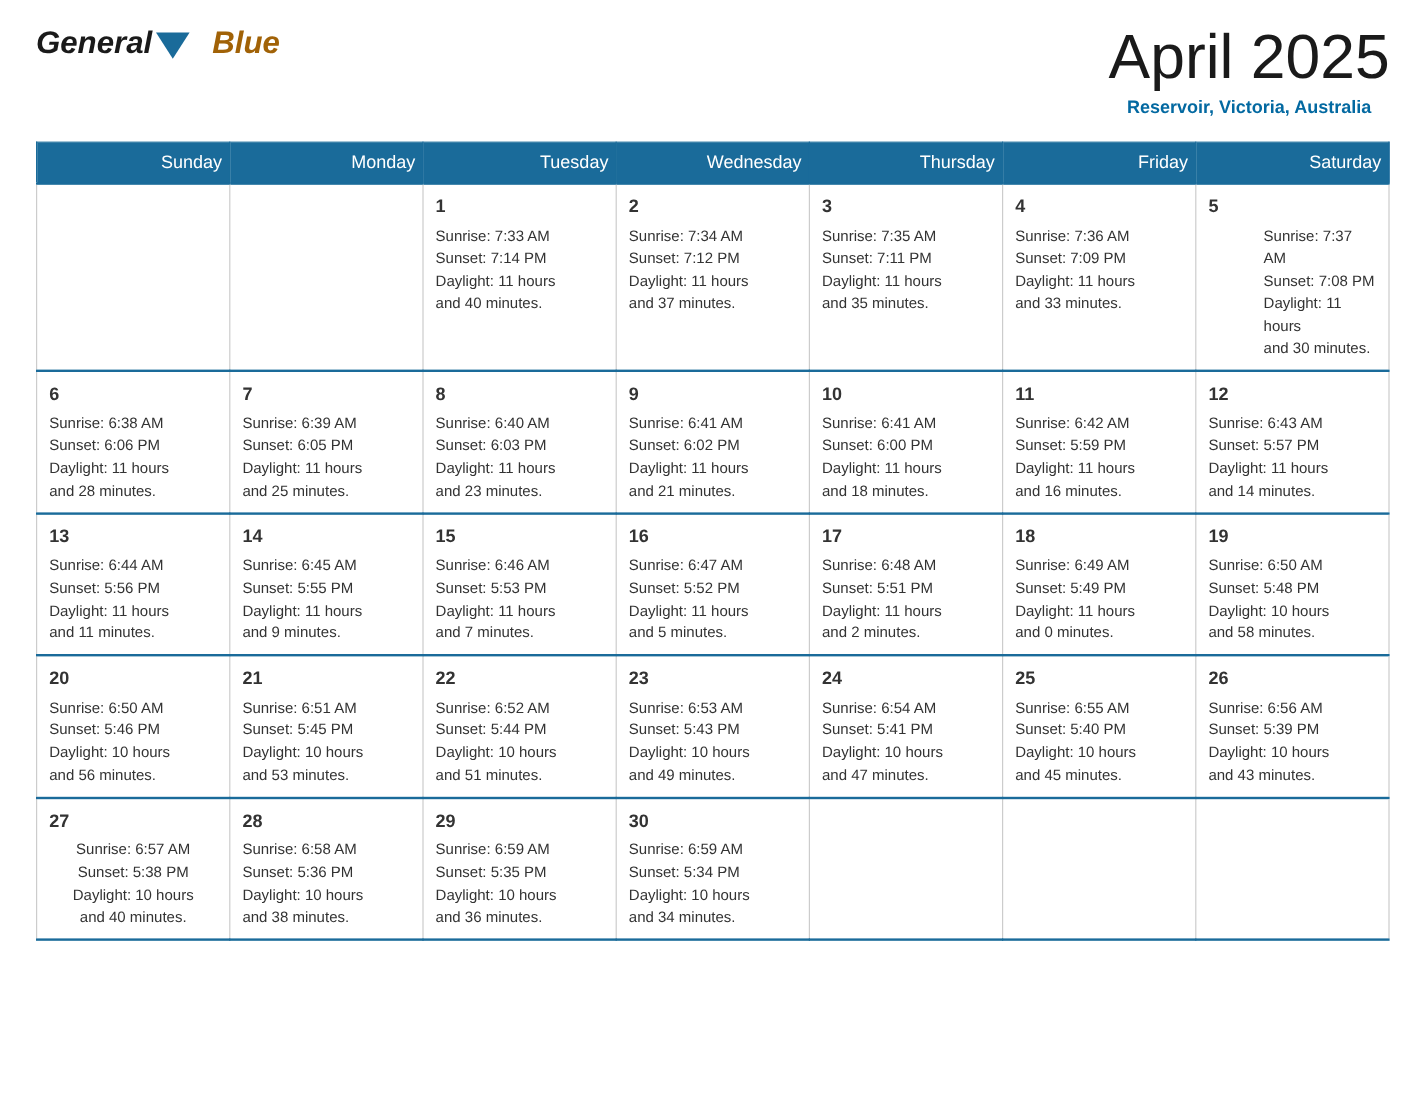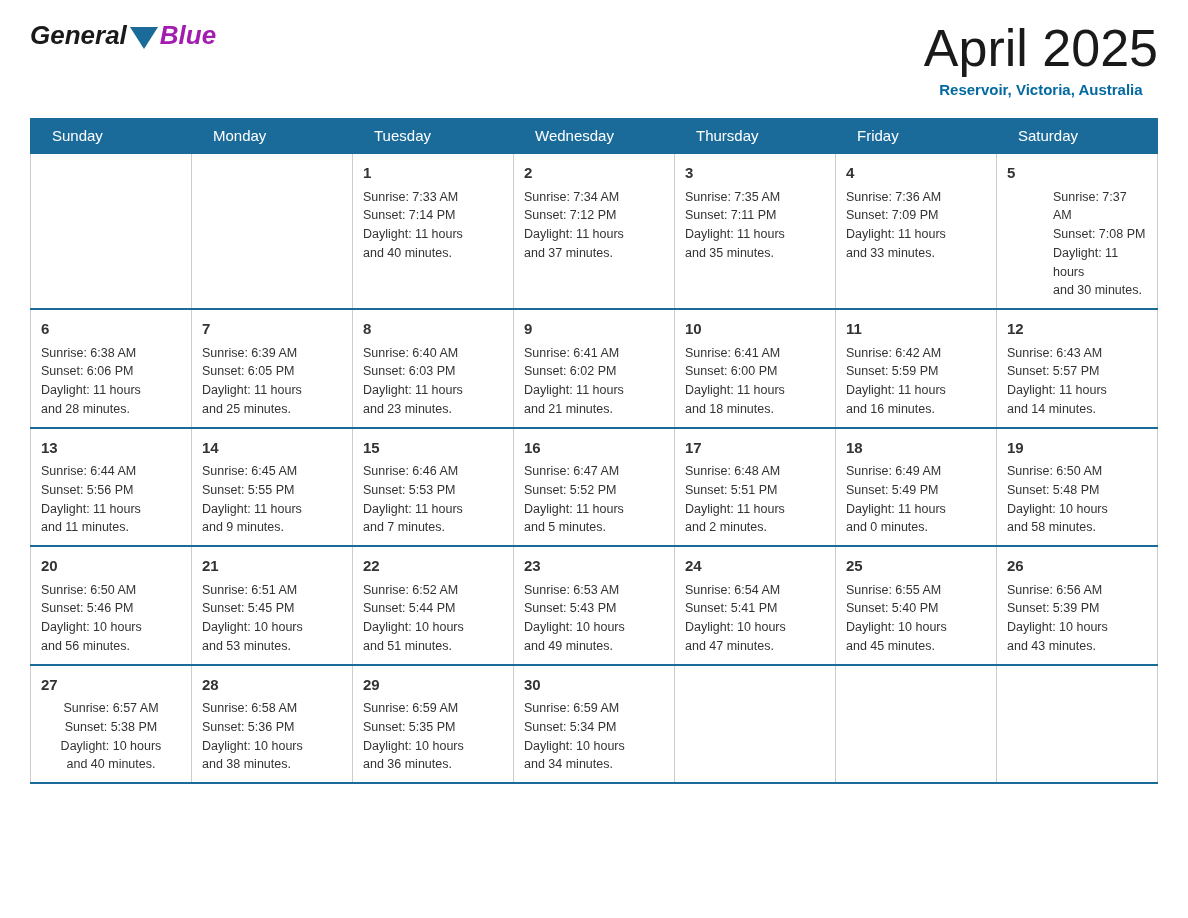--- a/index.html
+++ b/index.html
@@ -35,25 +35,25 @@
       width: 0;
       height: 0;
       border-left: 14px solid transparent;
       border-right: 14px solid transparent;
       border-top: 22px solid #1a6b9a;
       display: inline-block;
       margin-left: 3px;
       margin-top: 4px;
     }
     .logo-blue {
-      color: #a21caf;
+      color: #a16207;
       font-size: 26px;
       font-weight: bold;
       margin-top: -2px;
-      margin-left: 2px;
+      margin-left: 19px;
     }
     .title-block {
       text-align: center;
     }
     .title-block h1 {
       font-size: 52px;
       font-weight: normal;
       color: #1a1a1a;
       line-height: 1.1;
     }
@@ -68,22 +68,22 @@
       border-collapse: collapse;
       table-layout: fixed;
     }
     thead tr {
       background-color: #1a6b9a;
     }
     thead th {
       color: #fff;
       font-size: 15px;
       font-weight: normal;
-      padding: 8px 21px;
-      text-align: left;
+      padding: 8px 6px;
+      text-align: right;
       border: 1px solid #1a6b9a;
     }
     tbody td {
       vertical-align: top;
       padding: 8px 10px;
       border: 1px solid #ccc;
       font-size: 13px;
       line-height: 1.5;
       height: 110px;
     }

